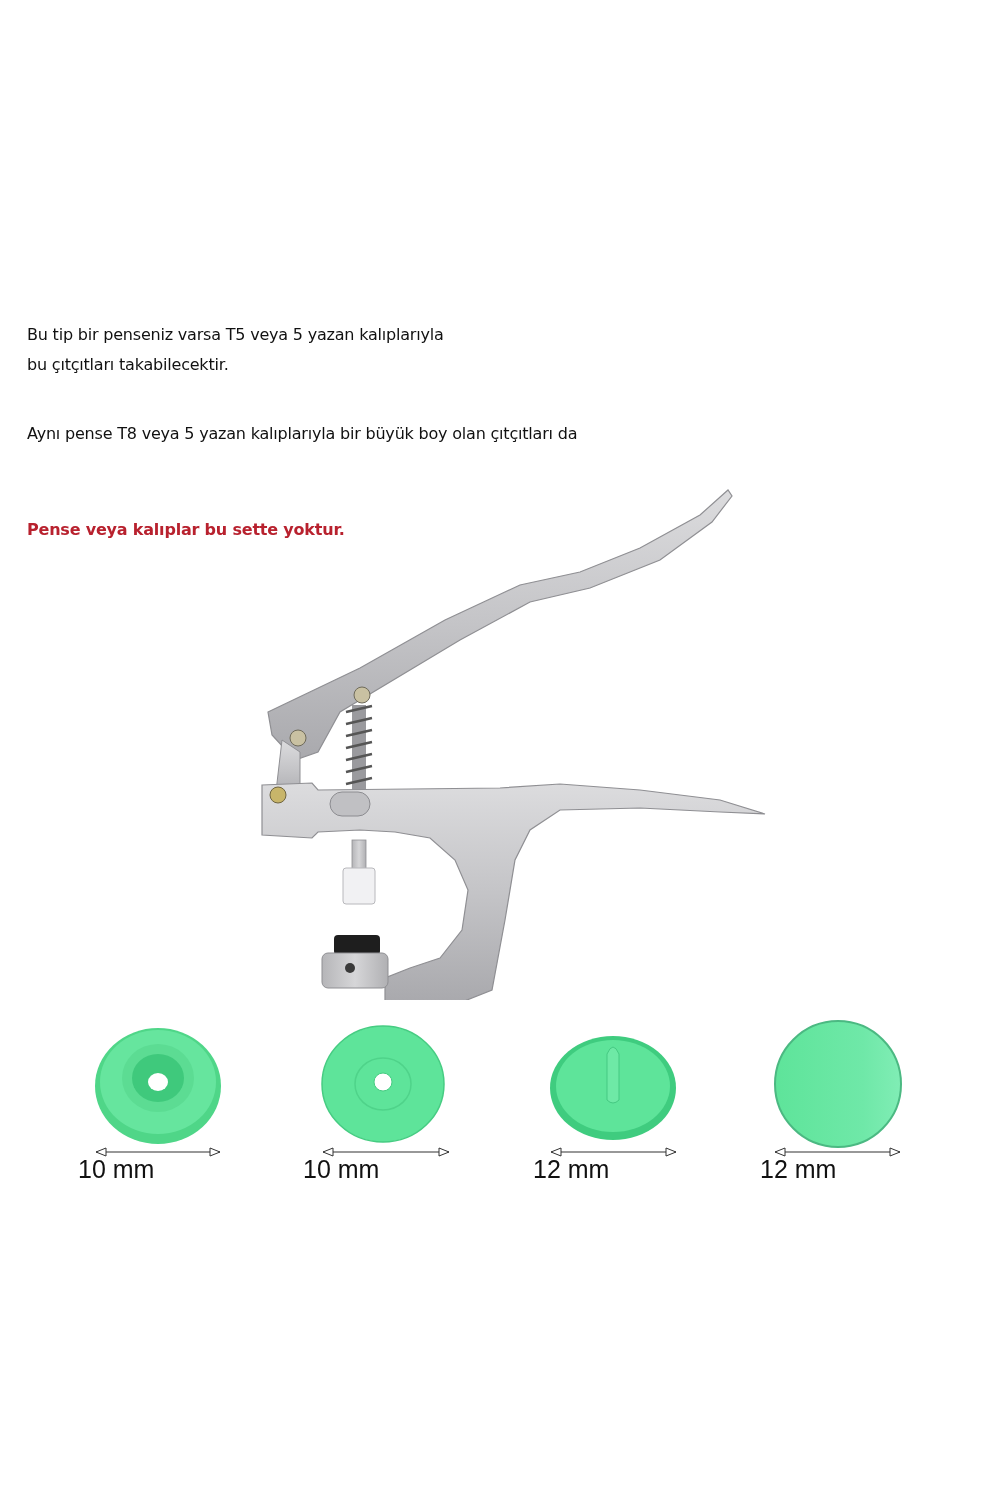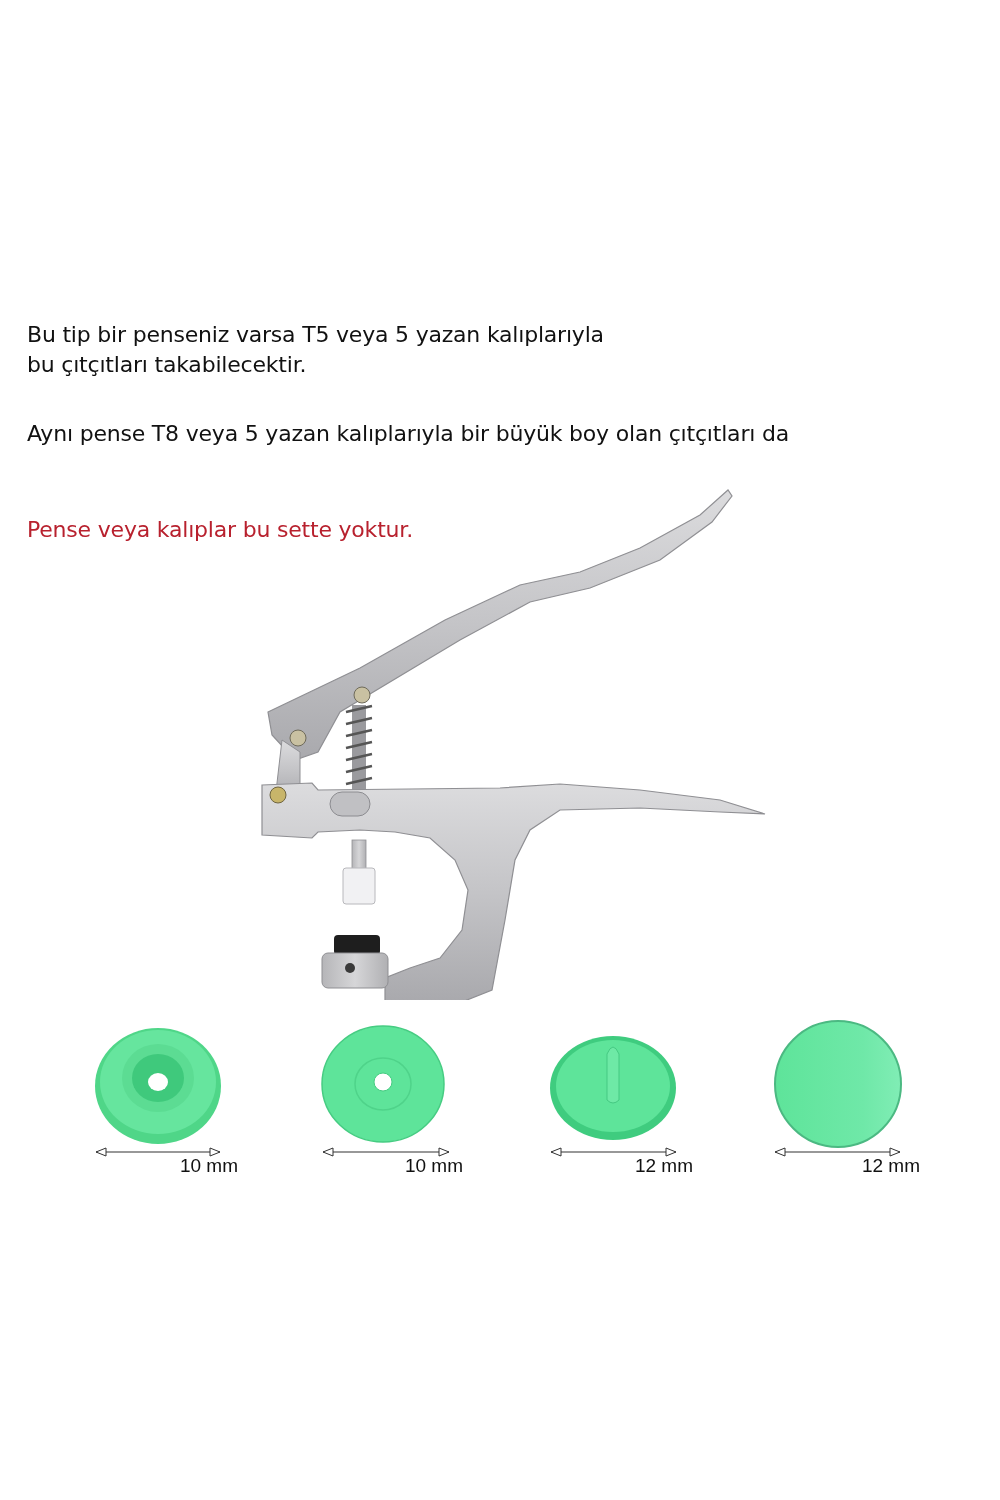--- a/index.html
+++ b/index.html
@@ -1,25 +1,25 @@
 <!DOCTYPE html>
 <html><head>
 <meta charset="utf-8">
 <style>
   html, body { margin: 0; padding: 0; background: #ffffff; }
   body { width: 1000px; height: 1500px; position: relative; overflow: hidden; font-family: "DejaVu Sans", sans-serif; }
-  .text-block { position: absolute; left: 27px; color: #111111; font-family: "DejaVu Sans", sans-serif; font-size: 22px; line-height: 30px; letter-spacing: -0.2px; }
+  .text-block { position: absolute; left: 27px; color: #111111; font-family: "DejaVu Sans", sans-serif; font-size: 16px; line-height: 30px; letter-spacing: -0.2px; }
   .text-block p { margin: 0; }
   #para1 { top: 320px; }
   #para2 { top: 419px; }
-  #warning { top: 515px; font-weight: normal; }
+  #warning { top: 515px; font-weight: bold; }
   .tool-wrap { position: absolute; left: 250px; top: 480px; width: 530px; height: 520px; }
   .snap { position: absolute; top: 1020px; width: 160px; height: 150px; }
   .snap svg { position: absolute; left: 0; top: 0; }
-  .dim-label { position: absolute; top: 1155px; width: 160px; text-align: right; font-family: "Liberation Sans", sans-serif; font-size: 19px; color: #111; }
+  .dim-label { position: absolute; top: 1155px; width: 160px; text-align: left; font-family: "Liberation Sans", sans-serif; font-size: 25px; color: #111; }
 </style>
 </head>
 <body>
 
 <div class="text-block" id="para1">
   <p>Bu tip bir penseniz varsa T5 veya 5 yazan kalıplarıyla</p>
   <p>bu çıtçıtları takabilecektir.</p>
 </div>
 
 <div class="text-block" id="para2">

